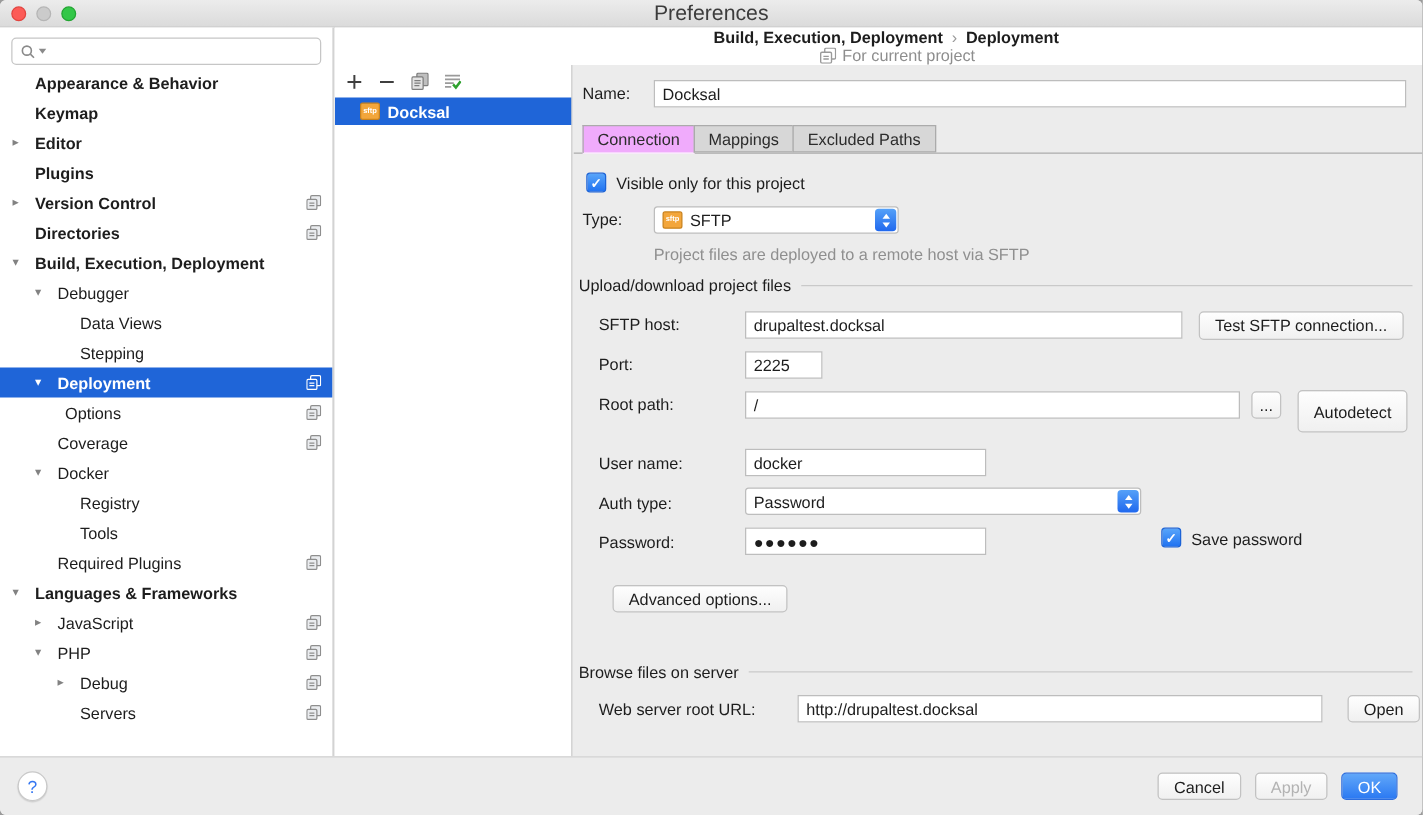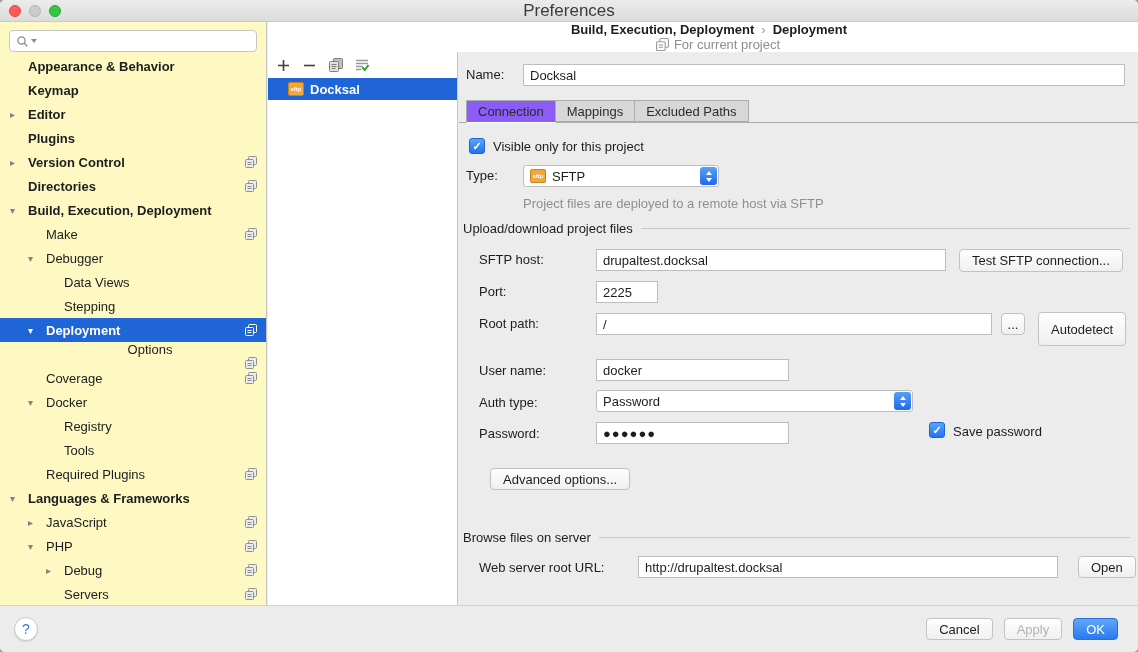--- a/index.html
+++ b/index.html
@@ -18,21 +18,21 @@
   .title{ font-size:17px; color:#3c3c3c; }
   .traffic{ position:absolute; left:9px; top:5px; display:flex; gap:8px; }
   .tl{ width:12px; height:12px; border-radius:50%; display:inline-block; }
   .tl.red{ background:#FC5B57; border:1px solid #E2443F; }
   .tl.gray{ background:#CBCBCB; border:1px solid #B5B5B5; }
   .tl.green{ background:#33C748; border:1px solid #22A532; }
 
   
   .sidebar{
     position:absolute; left:0; top:22px; width:267px; height:583px;
-    background:#fef9c3; border-right:1px solid #C6C6C6; overflow:hidden;
+    background:#ffffff; border-right:1px solid #C6C6C6; overflow:hidden;
   }
   .searchbox{
     margin:8px 9px 0 9px; height:22px; background:#fff;
     border:1px solid #C6C6C6; border-radius:4px;
     display:flex; align-items:center; padding-left:6px; gap:2px;
   }
   .search-caret{ width:0;height:0;border-left:3px solid transparent;border-right:3px solid transparent;border-top:4px solid #8a8a8a; }
   .tree{ margin-top:2px; }
   .trow{ display:flex; align-items:center; height:24px; cursor:default; }
   .arr{ width:18px; flex:none; font-size:10px; color:#828282; text-align:left; }
@@ -84,21 +84,21 @@
     font-family:"Liberation Sans",sans-serif; font-size:13px; padding:0 6px; color:#1d1d1d;
   }
   .tabs{
     position:absolute; left:0; right:0; top:48px; height:23px;
     border-bottom:1px solid #ABABAB; padding-left:7px; display:flex; align-items:flex-end;
   }
   .tab{
     height:22px; padding:0 11px; display:flex; align-items:center;
     background:#D7D7D7; border:1px solid #ABABAB; margin-right:-1px; color:#2c2c2c;
   }
-  .tab.active{ background:#8b5cf6; height:23px; margin-bottom:-1px; border-bottom:1px solid #fff; }
+  .tab.active{ background:#f0abfc; height:23px; margin-bottom:-1px; border-bottom:1px solid #fff; }
   .cb{
     position:absolute; width:16px; height:16px; border-radius:3px;
     background:linear-gradient(#58A5FA,#2173F1); border:1px solid #1C63D6;
     display:flex; align-items:center; justify-content:center;
   }
   .cb::after{ content:"✓"; color:#fff; font-size:11px; font-weight:bold; }
   .select{
     position:absolute; height:22px; background:#fff; border:1px solid #BDBDBD; border-radius:3px;
     display:flex; align-items:center; padding-left:6px; gap:6px;
   }
@@ -197,50 +197,41 @@
             <rect class="b" x="3.5" y="0.5" width="8" height="8" rx="1"></rect>
             <rect class="f" x="0.5" y="3.5" width="8" height="8" rx="1"></rect>
             <path class="ln" d="M2.5 6.5h4M2.5 8.5h4"></path>
           </svg>
         </div>
         <div class="trow bold" style="padding-left: 10px;">
           <span class="arr">▾</span>
           <span class="lbl">Build, Execution, Deployment</span>
         </div>
         <div class="trow" style="padding-left: 28px;">
-          <span class="arr"></span>
-          <span class="lbl">Make</span>
-          <svg class="pp" width="12" height="12" viewBox="0 0 12 12">
-            <rect class="b" x="3.5" y="0.5" width="8" height="8" rx="1"></rect>
-            <rect class="f" x="0.5" y="3.5" width="8" height="8" rx="1"></rect>
-            <path class="ln" d="M2.5 6.5h4M2.5 8.5h4"></path>
-          </svg>
-        </div>
-        <div class="trow" style="padding-left: 28px;">
           <span class="arr">▾</span>
           <span class="lbl">Debugger</span>
         </div>
         <div class="trow" style="padding-left: 46px;">
           <span class="arr"></span>
           <span class="lbl">Data Views</span>
         </div>
         <div class="trow" style="padding-left: 46px;">
           <span class="arr"></span>
           <span class="lbl">Stepping</span>
         </div>
         <div class="trow sel" style="padding-left: 28px;">
           <span class="arr">▾</span>
           <span class="lbl">Deployment</span>
           <svg class="pp" width="12" height="12" viewBox="0 0 12 12">
             <rect class="b" x="3.5" y="0.5" width="8" height="8" rx="1"></rect>
             <rect class="f" x="0.5" y="3.5" width="8" height="8" rx="1"></rect>
             <path class="ln" d="M2.5 6.5h4M2.5 8.5h4"></path>
           </svg>
         </div>
-        <div class="trow" style="padding-left: 34px; flex-direction: column;">
+        <div class="trow" style="padding-left: 34px;">
           <span class="arr"></span>
           <span class="lbl">Options</span>
           <svg class="pp" width="12" height="12" viewBox="0 0 12 12">
             <rect class="b" x="3.5" y="0.5" width="8" height="8" rx="1"></rect>
             <rect class="f" x="0.5" y="3.5" width="8" height="8" rx="1"></rect>
             <path class="ln" d="M2.5 6.5h4M2.5 8.5h4"></path>
           </svg>
         </div>
         <div class="trow" style="padding-left: 28px;">
           <span class="arr"></span>

